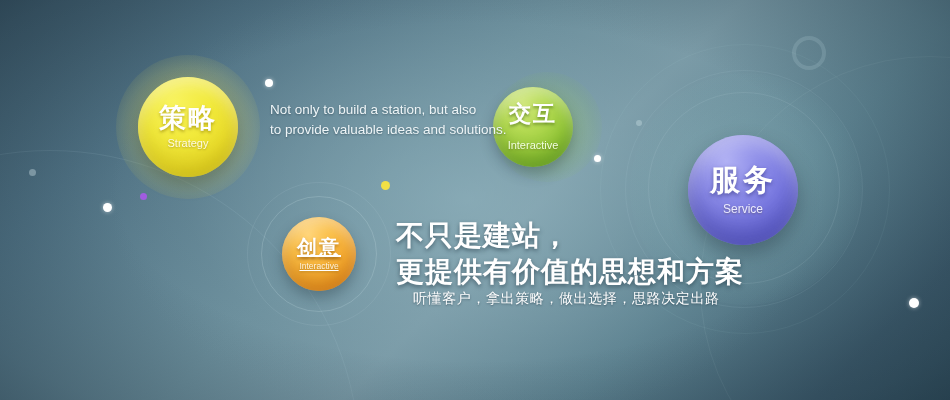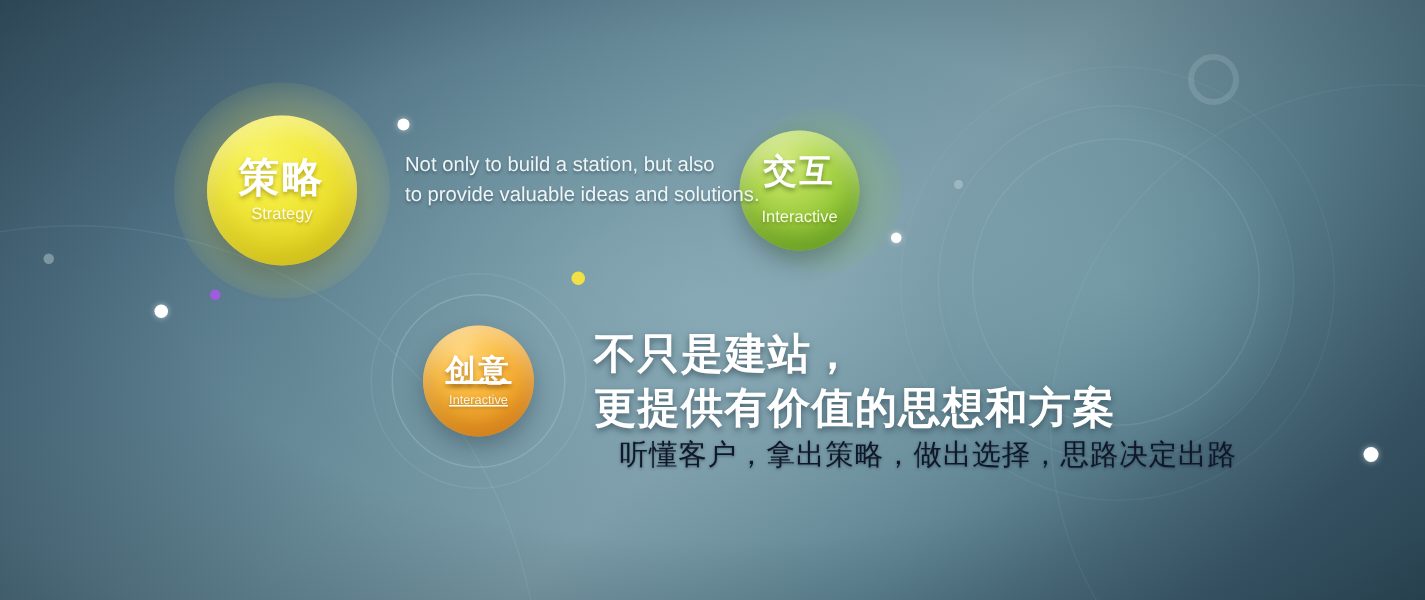--- a/index.html
+++ b/index.html
@@ -231,22 +231,22 @@
     line-height:1.28;
     color:#ffffff;
     letter-spacing:1px;
     text-shadow:0 2px 4px rgba(22,42,55,.55);
   }
   #headline span { display:block; }
 
   #subheadline {
     position:absolute;
     left:398px; top:290px;
-    font-size:19px;
-    color:#0f172a;
+    font-size:14px;
+    color:#ffffff;
     letter-spacing:.6px;
     text-shadow:0 1px 2px rgba(22,42,55,.5);
     padding-left:15px;
   }
 </style>
 </head>
 <body>
 
 <div id="banner">
 
@@ -280,20 +280,24 @@
     <span class="cn">策略</span>
     <span class="en">Strategy</span>
   </div>
 
   <div class="glow-green"></div>
   <div class="sphere" id="sphere-interactive">
     <span class="cn">交互</span>
     <span class="en">Interactive</span>
   </div>
 
+  <div class="sphere" id="sphere-service">
+    <span class="cn">服务</span>
+    <span class="en">Service</span>
+  </div>
 
   <div class="sphere" id="sphere-originality">
     <span class="cn">创意</span>
     <span class="en">Interactive</span>
   </div>
 
   <div id="english-copy">
     <span>Not only to build a station, but also</span>
     <span>to provide valuable ideas and solutions.</span>
   </div>

